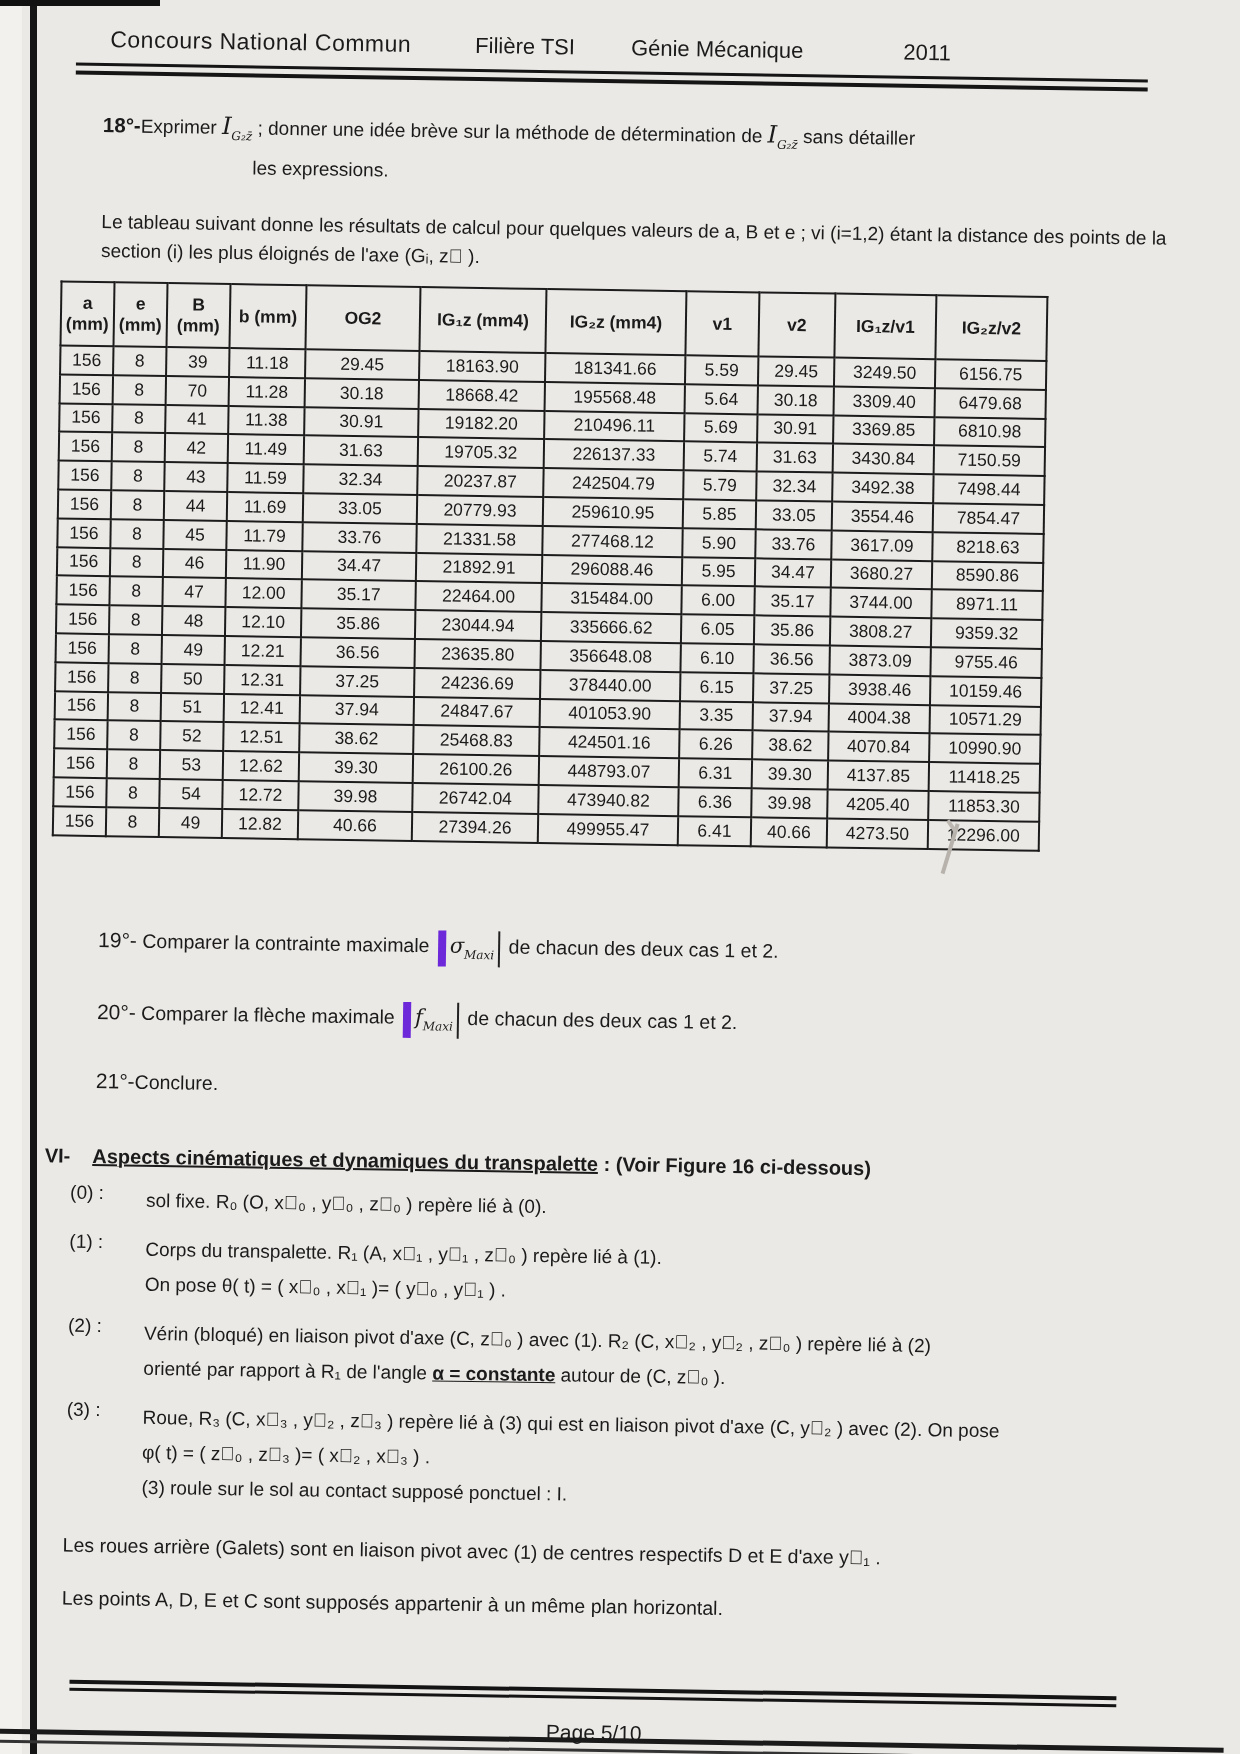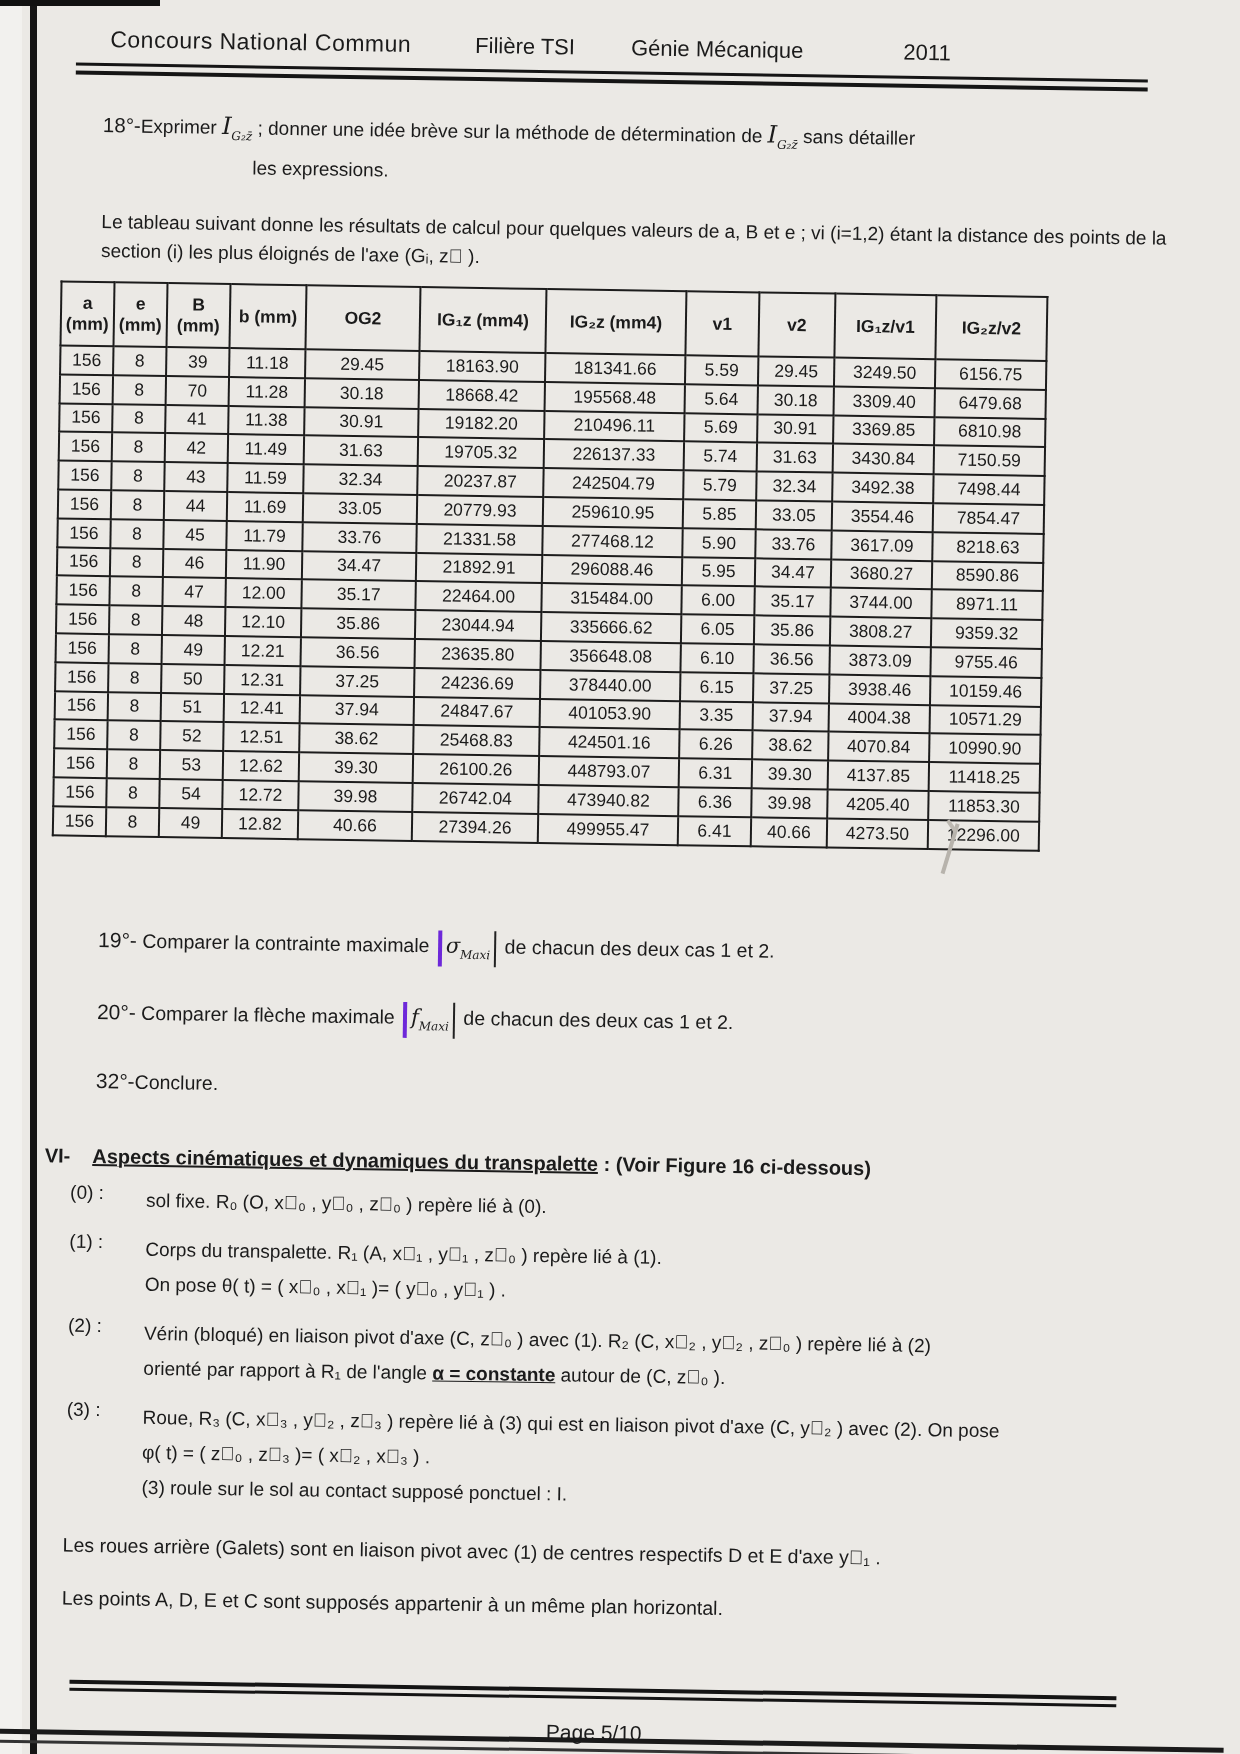--- a/index.html
+++ b/index.html
@@ -20,40 +20,40 @@
   
   .hdr{margin:26px 60px 0 110px;white-space:nowrap;}
   .hdr .t1{font-size:23px;letter-spacing:.5px;}
   .hdr .t2{font-size:22px;margin-left:64px;}
   .hdr .t3{font-size:22px;margin-left:56px;}
   .hdr .t4{font-size:22px;margin-left:100px;margin-top:8px;}
   .hrule{margin:10px 92px 0 76px;height:5px;border-top:3px solid #151515;border-bottom:4px solid #151515;}
 
   
   .q18{margin:34px 70px 0 104px;font-size:19px;line-height:30px;}
-  .q18 .num{font-weight:normal;font-size:20.5px;}
+  .q18 .num{font-weight:bold;font-size:20.5px;}
   .mi{font-family:"DejaVu Serif",serif;font-style:italic;font-size:24px;}
   .msub{font-family:"DejaVu Serif",serif;font-style:italic;font-size:12px;vertical-align:-6px;letter-spacing:0;}
   .q18-l2{margin:2px 0 0 150px;font-size:19px;}
 
   .intro{margin:26px 70px 0 104px;font-size:19px;line-height:29px;}
 
   
   table.res{border-collapse:collapse;margin:16px 0 0 64px;width:986px;table-layout:fixed;}
   table.res th,table.res td{border:2px solid #1c1c1c;text-align:center;padding:0;overflow:hidden;}
   table.res th{height:62px;font-size:17.5px;font-weight:bold;white-space:pre-line;line-height:1.2;}
   table.res td{height:26.8px;font-size:17.5px;}
 
   
   .q{margin-left:112px;font-size:19.5px;}
   .q .num{font-weight:normal;font-size:21px;}
   .q19{margin-top:88px;}
   .q20{margin-top:36px;}
   .q21{margin-top:36px;}
-  .abs{display:inline-block;border-left:4px solid #6d28d9;border-right:2px solid #222;padding:3px 4px 5px 4px;margin:0 3px;}
+  .abs{display:inline-block;border-left:8px solid #6d28d9;border-right:2px solid #222;padding:3px 4px 5px 4px;margin:0 3px;}
   .abs .sym{font-family:"DejaVu Serif",serif;font-style:italic;font-size:21px;}
 
   
   .sec6{margin:52px 40px 0 62px;font-size:20px;font-weight:bold;}
   .sec6 .ttl{text-decoration:underline;margin-left:22px;}
   .item{display:flex;margin:14px 40px 0 88px;font-size:19px;}
   .item .lbl{width:76px;flex:none;}
   .item .lines div{line-height:35px;}
   .emup{font-weight:bold;text-decoration:underline;}
 
@@ -348,21 +348,21 @@
 
   <div class="q q19">
     <span class="num">19°-</span><span> Comparer la contrainte maximale </span><span class="abs"><span class="sym">σ</span><span class="msub">Maxi</span></span><span> de chacun des deux cas 1 et 2.</span>
   </div>
 
   <div class="q q20">
     <span class="num">20°-</span><span> Comparer la flèche maximale </span><span class="abs"><span class="sym">f</span><span class="msub">Maxi</span></span><span> de chacun des deux cas 1 et 2.</span>
   </div>
 
   <div class="q q21">
-    <span class="num">32°-</span><span>Conclure.</span>
+    <span class="num">21°-</span><span>Conclure.</span>
   </div>
 
   <div class="sec6">
     <span>VI-</span><span class="ttl">Aspects cinématiques et dynamiques du transpalette</span><span> : (Voir Figure 16 ci-dessous)</span>
   </div>
 
   <div class="item">
     <div class="lbl">(0) :</div>
     <div class="lines">
         <div>sol fixe. R₀ (O, x⃗₀ , y⃗₀ , z⃗₀ ) repère lié à (0).</div>

